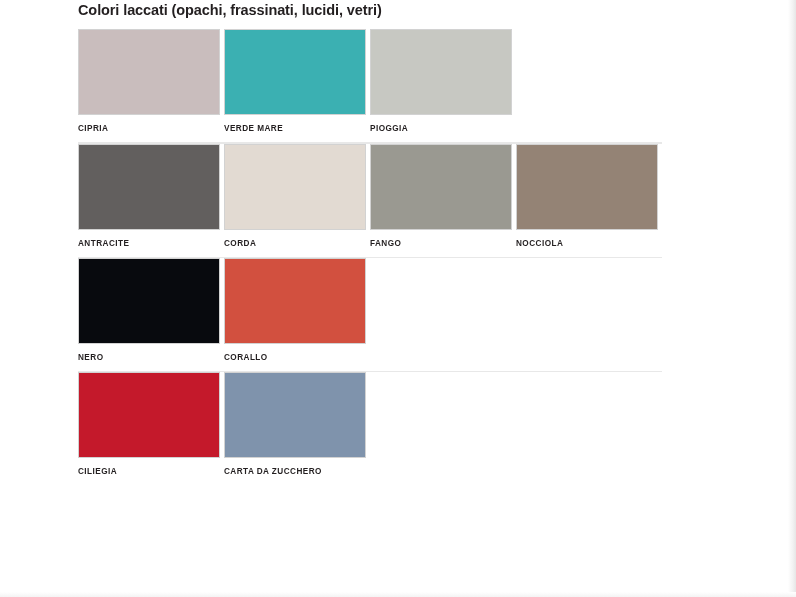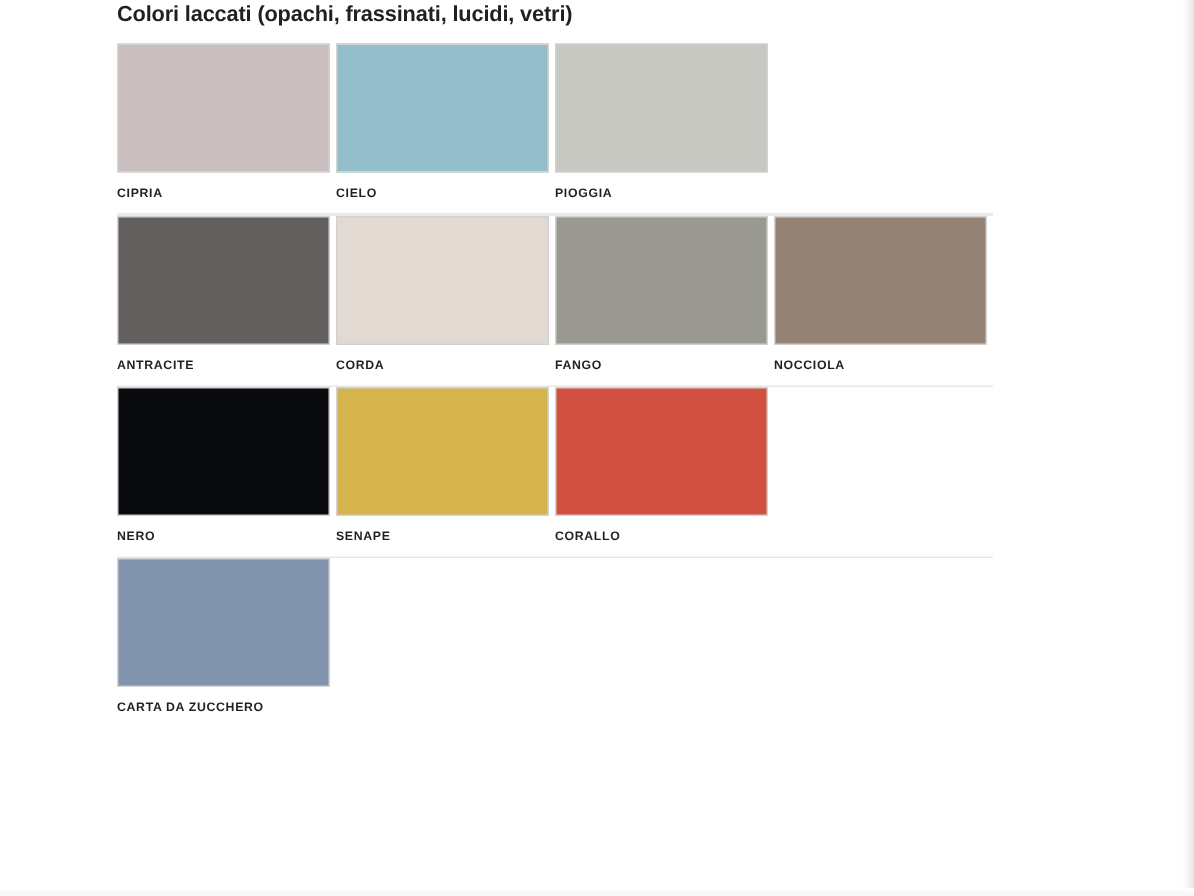--- a/index.html
+++ b/index.html
@@ -117,22 +117,22 @@
 
   <div class="palette-title">Colori laccati (opachi, frassinati, lucidi, vetri)</div>
 
   <div class="swatch-grid">
       <div class="swatch-row">
         <div class="swatch-cell">
           <div class="swatch-chip" style="background: rgb(201, 189, 189);"></div>
           <div class="swatch-label">CIPRIA</div>
         </div>
         <div class="swatch-cell">
-          <div class="swatch-chip" style="background: rgb(147, 189, 200);"></div>
-          <div class="swatch-label">CIELO</div>
+          <div class="swatch-chip" style="background: rgb(59, 176, 178);"></div>
+          <div class="swatch-label">VERDE MARE</div>
         </div>
         <div class="swatch-cell">
           <div class="swatch-chip" style="background: rgb(199, 200, 194);"></div>
           <div class="swatch-label">PIOGGIA</div>
         </div>
       </div>
       <div class="row-rule"></div>
       <div class="row-rule"></div>
       <div class="swatch-row">
         <div class="swatch-cell">
@@ -152,30 +152,30 @@
           <div class="swatch-label">NOCCIOLA</div>
         </div>
       </div>
       <div class="row-rule"></div>
       <div class="swatch-row">
         <div class="swatch-cell">
           <div class="swatch-chip" style="background: rgb(8, 10, 14);"></div>
           <div class="swatch-label">NERO</div>
         </div>
         <div class="swatch-cell">
-          <div class="swatch-chip" style="background: rgb(213, 180, 78);"></div>
-          <div class="swatch-label">SENAPE</div>
-        </div>
-        <div class="swatch-cell">
           <div class="swatch-chip" style="background: rgb(210, 80, 63);"></div>
           <div class="swatch-label">CORALLO</div>
         </div>
       </div>
       <div class="row-rule"></div>
       <div class="swatch-row">
+        <div class="swatch-cell">
+          <div class="swatch-chip" style="background: rgb(196, 25, 43);"></div>
+          <div class="swatch-label">CILIEGIA</div>
+        </div>
         <div class="swatch-cell">
           <div class="swatch-chip" style="background: rgb(127, 147, 172);"></div>
           <div class="swatch-label">CARTA DA ZUCCHERO</div>
         </div>
         <div class="swatch-cell is-empty">
           <div class="swatch-chip"></div>
           <div class="swatch-label"></div>
         </div>
       </div>
     </div>

